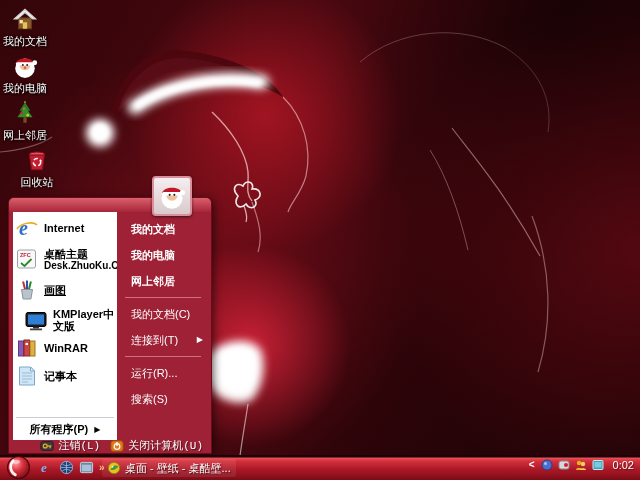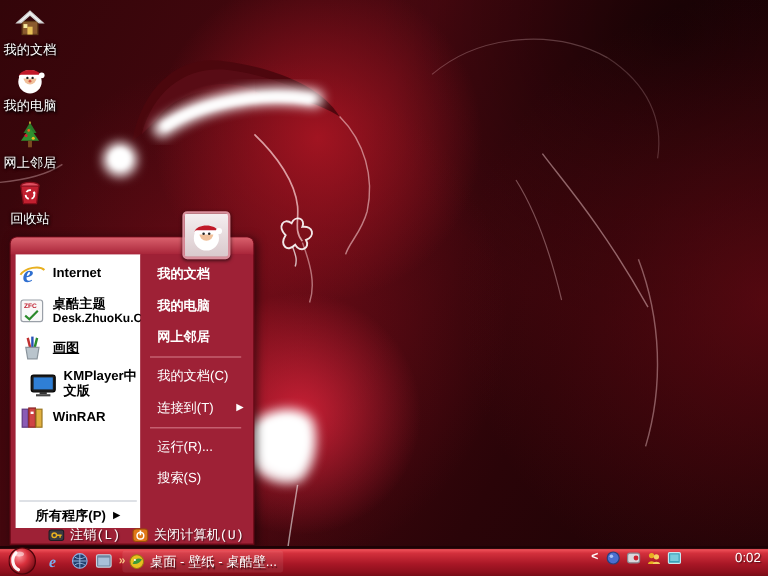--- a/index.html
+++ b/index.html
@@ -56,21 +56,21 @@
   .orb{position:absolute;left:7px;top:456px;width:23px;height:23px;cursor:pointer;z-index:11;}
   .qlaunch{position:absolute;left:38px;top:459px;display:flex;align-items:center;gap:4px;z-index:11;}
   .ql-icon{width:16px;height:16px;display:flex;align-items:center;justify-content:center;cursor:pointer;}
   .ql-more{color:#f8c080;font-size:10px;font-weight:bold;cursor:pointer;padding:0 1px;}
   .taskbtn{position:absolute;left:102px;top:459px;height:18px;display:flex;align-items:center;gap:4px;
     padding:0 5px;border-radius:2px;background:rgba(255,255,255,.08);cursor:pointer;z-index:11;}
   .taskbtn .tb-label{font-size:11px;color:#fff;white-space:nowrap;text-shadow:1px 1px 1px rgba(0,0,0,.6);}
   .tray{position:absolute;right:2px;top:458px;display:flex;align-items:center;gap:4px;z-index:11;}
   .tray .chev{color:#fff;font-size:10px;font-weight:bold;cursor:pointer;padding:0 2px;}
   .tray-icon{width:13px;height:13px;display:flex;align-items:center;justify-content:center;cursor:pointer;}
-  .clock{font-size:11px;color:#fff;padding:0 4px;text-shadow:1px 1px 1px rgba(0,0,0,.5);margin-left:36px;}
+  .clock{font-size:11px;color:#fff;padding:0 4px;text-shadow:1px 1px 1px rgba(0,0,0,.5);}
 </style>
 </head>
 <body>
 
 <div class="screen">
 
   <svg class="wallart" width="640" height="480" viewBox="0 0 640 480">
     <defs>
       <filter id="soft2" x="-50%" y="-50%" width="200%" height="200%">
           <feGaussianBlur stdDeviation="2.2"></feGaussianBlur>
@@ -132,21 +132,21 @@
       <polygon points="12,2 7,10 17,10" fill="#2a7a2a"></polygon>
       <polygon points="12,6 5,16 19,16" fill="#2f8f2f"></polygon>
       <rect x="10.5" y="16" width="3" height="5" fill="#7a4a20"></rect>
       <circle cx="9" cy="12" r="1.2" fill="#d82030"></circle>
       <circle cx="14.5" cy="14" r="1.2" fill="#e8c020"></circle>
       <circle cx="11" cy="8" r="1" fill="#e86820"></circle>
       <polygon points="12,0.5 12.8,2.6 11.2,2.6" fill="#f5d842"></polygon>
     </svg>
     <div class="dlabel">网上邻居</div>
   </div>
-  <div class="dicon" style="left:0;top:147px;">
+  <div class="dicon" style="left:0;top:147px;padding-left:12px;">
     <svg width="26" height="26" viewBox="0 0 24 24">
       <ellipse cx="12" cy="7" rx="7" ry="2.4" fill="#e05060" stroke="#8a0f1c"></ellipse>
       <path d="M5,7.5 L18.8,7.5 L17,21 L7,21 Z" fill="#c22030" stroke="#8a0f1c"></path>
       <circle cx="12" cy="14" r="3.4" fill="none" stroke="#ffffff" stroke-width="1.3" stroke-dasharray="4 2.2"></circle>
       <polygon points="15.2,11.4 16.6,13 14.4,13.4" fill="#ffffff"></polygon>
     </svg>
     <div class="dlabel">回收站</div>
   </div>
 
   <div class="avatar">
@@ -205,20 +205,31 @@
           <div class="t1">KMPlayer中文版</div>
         </div>
         <div class="sm-item" style="height:23px;">
           <svg width="24" height="24" viewBox="0 0 24 24">
             <rect x="3.5" y="5" width="5" height="15" fill="#8a5bb5" stroke="#5e3a80"></rect>
             <rect x="9" y="4" width="5.5" height="16" fill="#cf4444" stroke="#8a2424"></rect>
             <rect x="15" y="5" width="5" height="15" fill="#e0b040" stroke="#9a7520"></rect>
             <rect x="10.5" y="7" width="2.5" height="2" fill="#fff"></rect>
           </svg>
           <div class="t1">WinRAR</div>
+        </div>
+        <div class="sm-item" style="height:25px;">
+          <svg width="24" height="24" viewBox="0 0 24 24">
+            <path d="M4.5,3 h11 l4,4 v14 h-15 Z" fill="#cfe6f5" stroke="#7aa8c8"></path>
+            <path d="M15.5,3 l4,4 h-4 Z" fill="#eef7fd" stroke="#7aa8c8"></path>
+            <line x1="7" y1="9" x2="17" y2="9" stroke="#9bbcd4"></line>
+            <line x1="7" y1="12" x2="17" y2="12" stroke="#9bbcd4"></line>
+            <line x1="7" y1="15" x2="17" y2="15" stroke="#9bbcd4"></line>
+            <line x1="7" y1="18" x2="13" y2="18" stroke="#9bbcd4"></line>
+          </svg>
+          <div class="t1">记事本</div>
         </div>
         <div class="sm-spacer"></div>
         <div class="sm-sep"></div>
         <div class="allprog">
           <span>所有程序(P)</span>
           <span class="arr">▶</span>
         </div>
       </div>
 
       <div class="sm-right">

